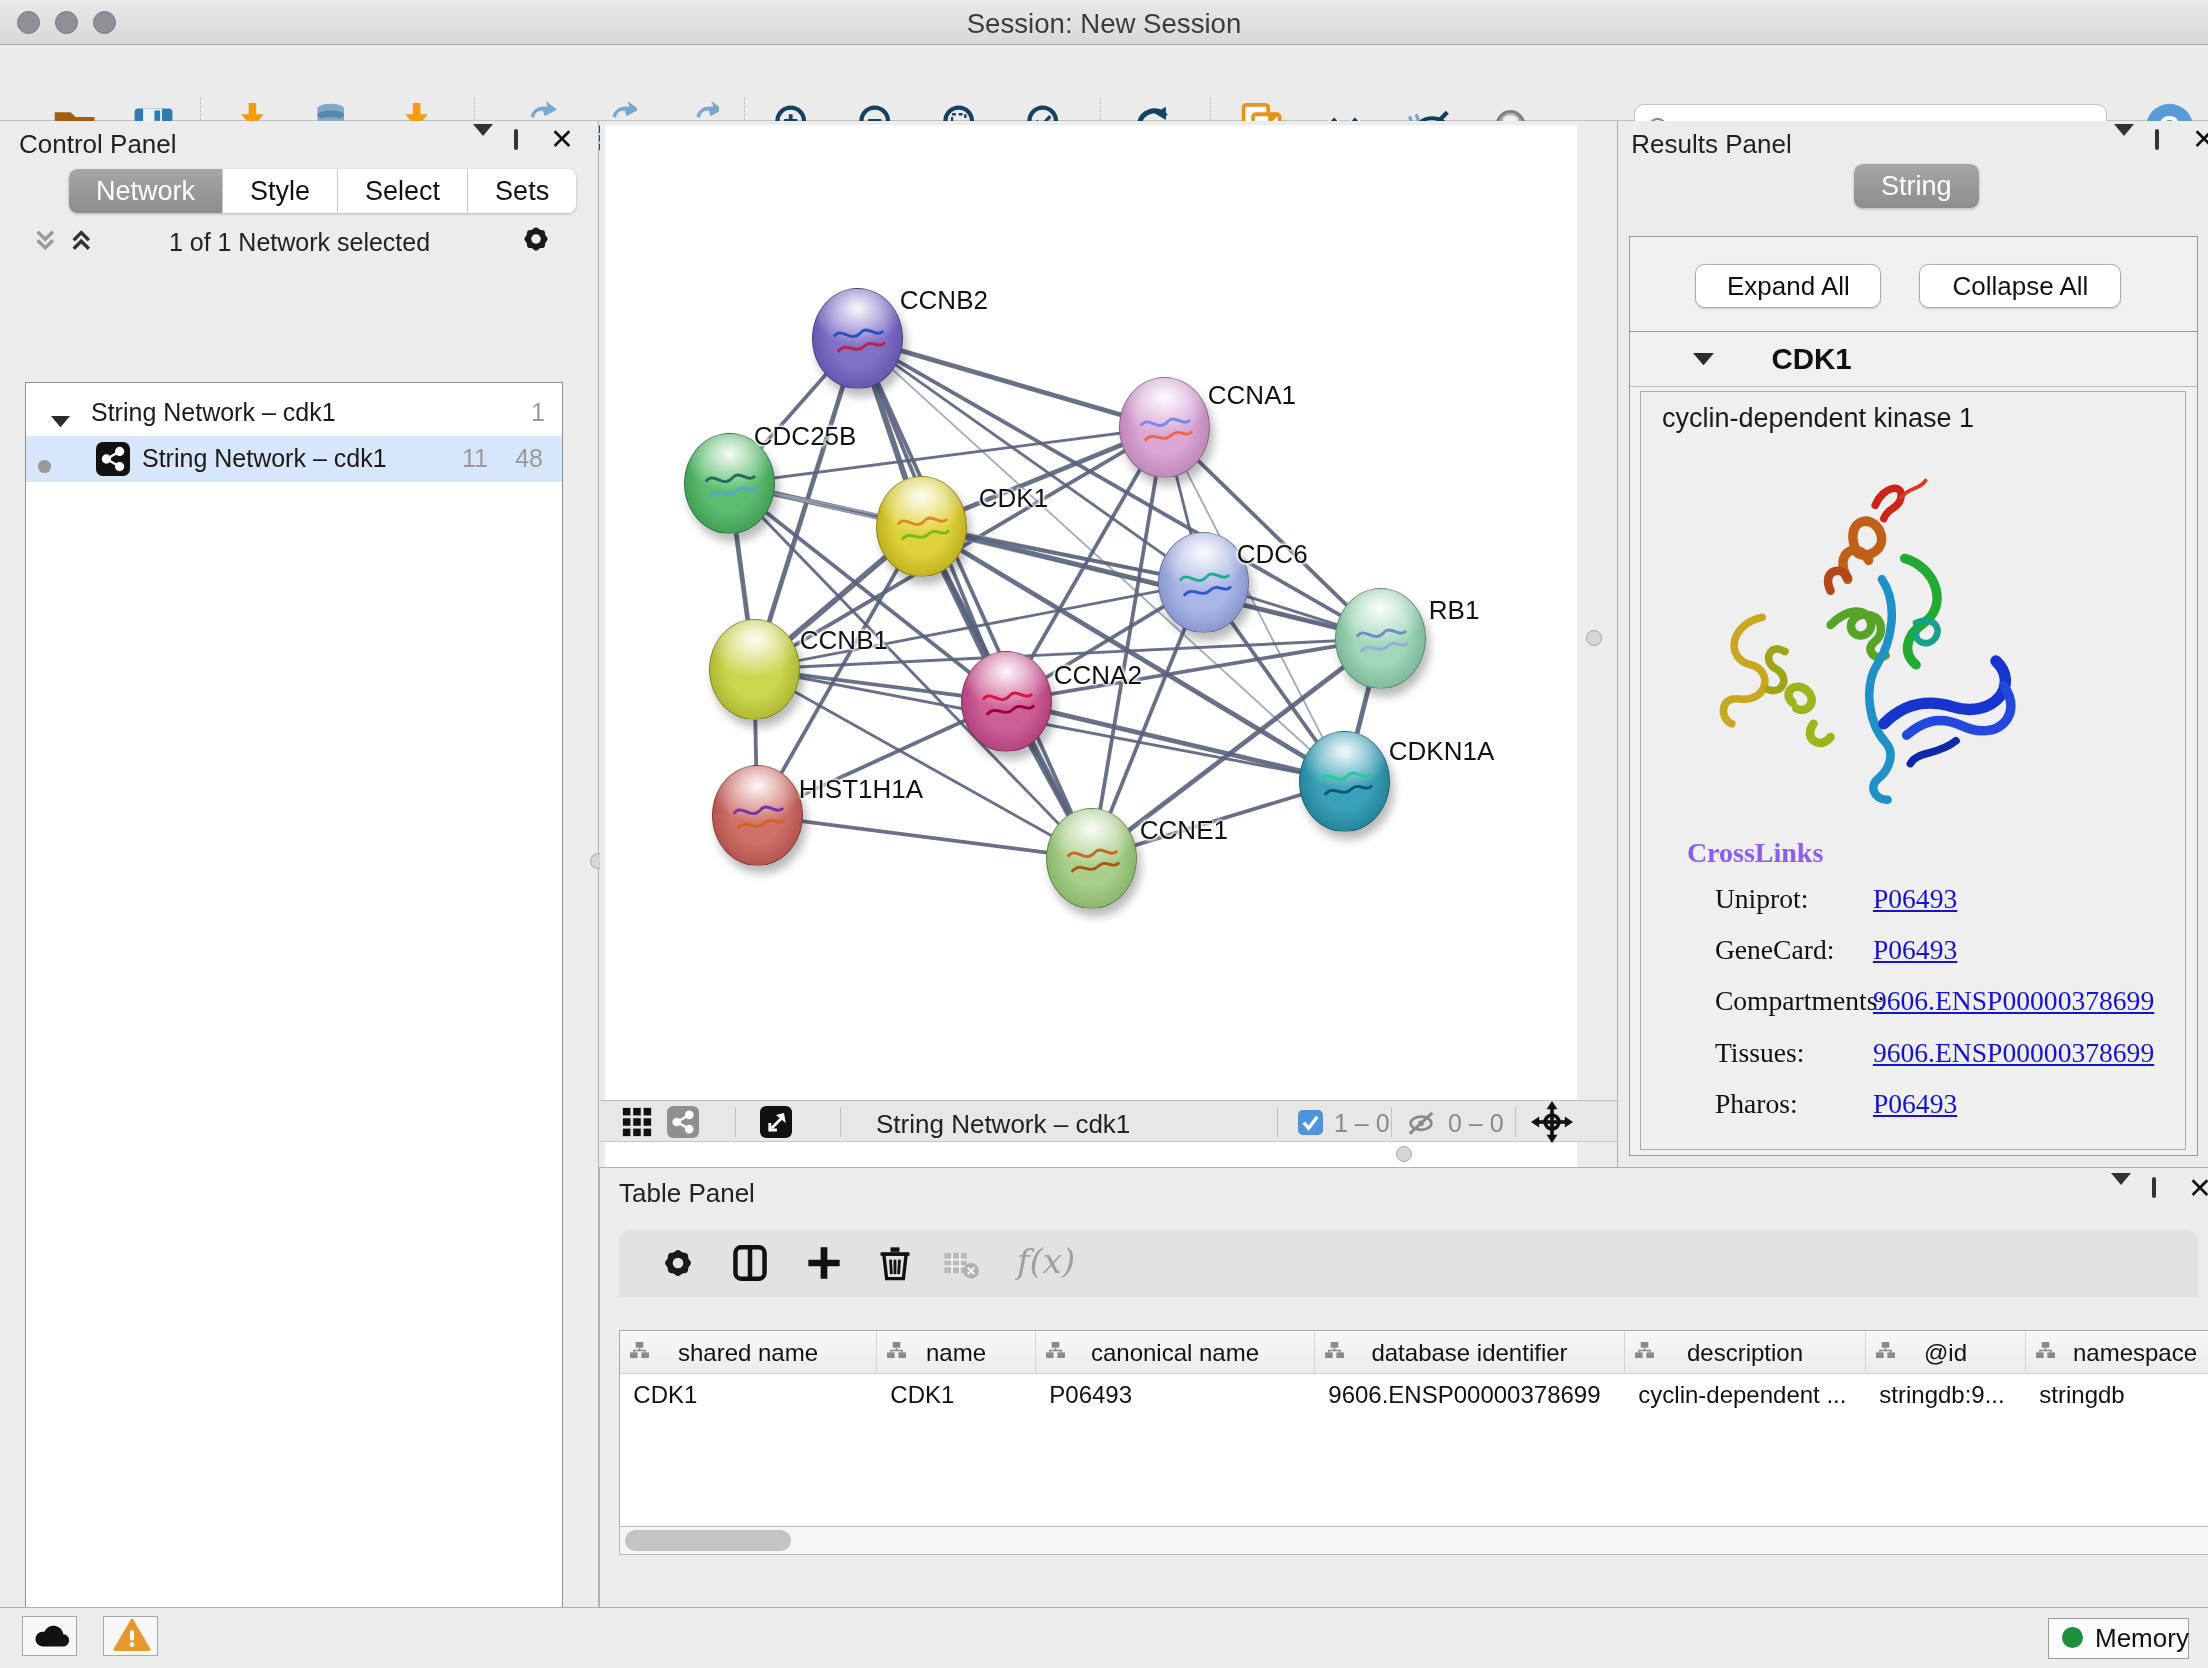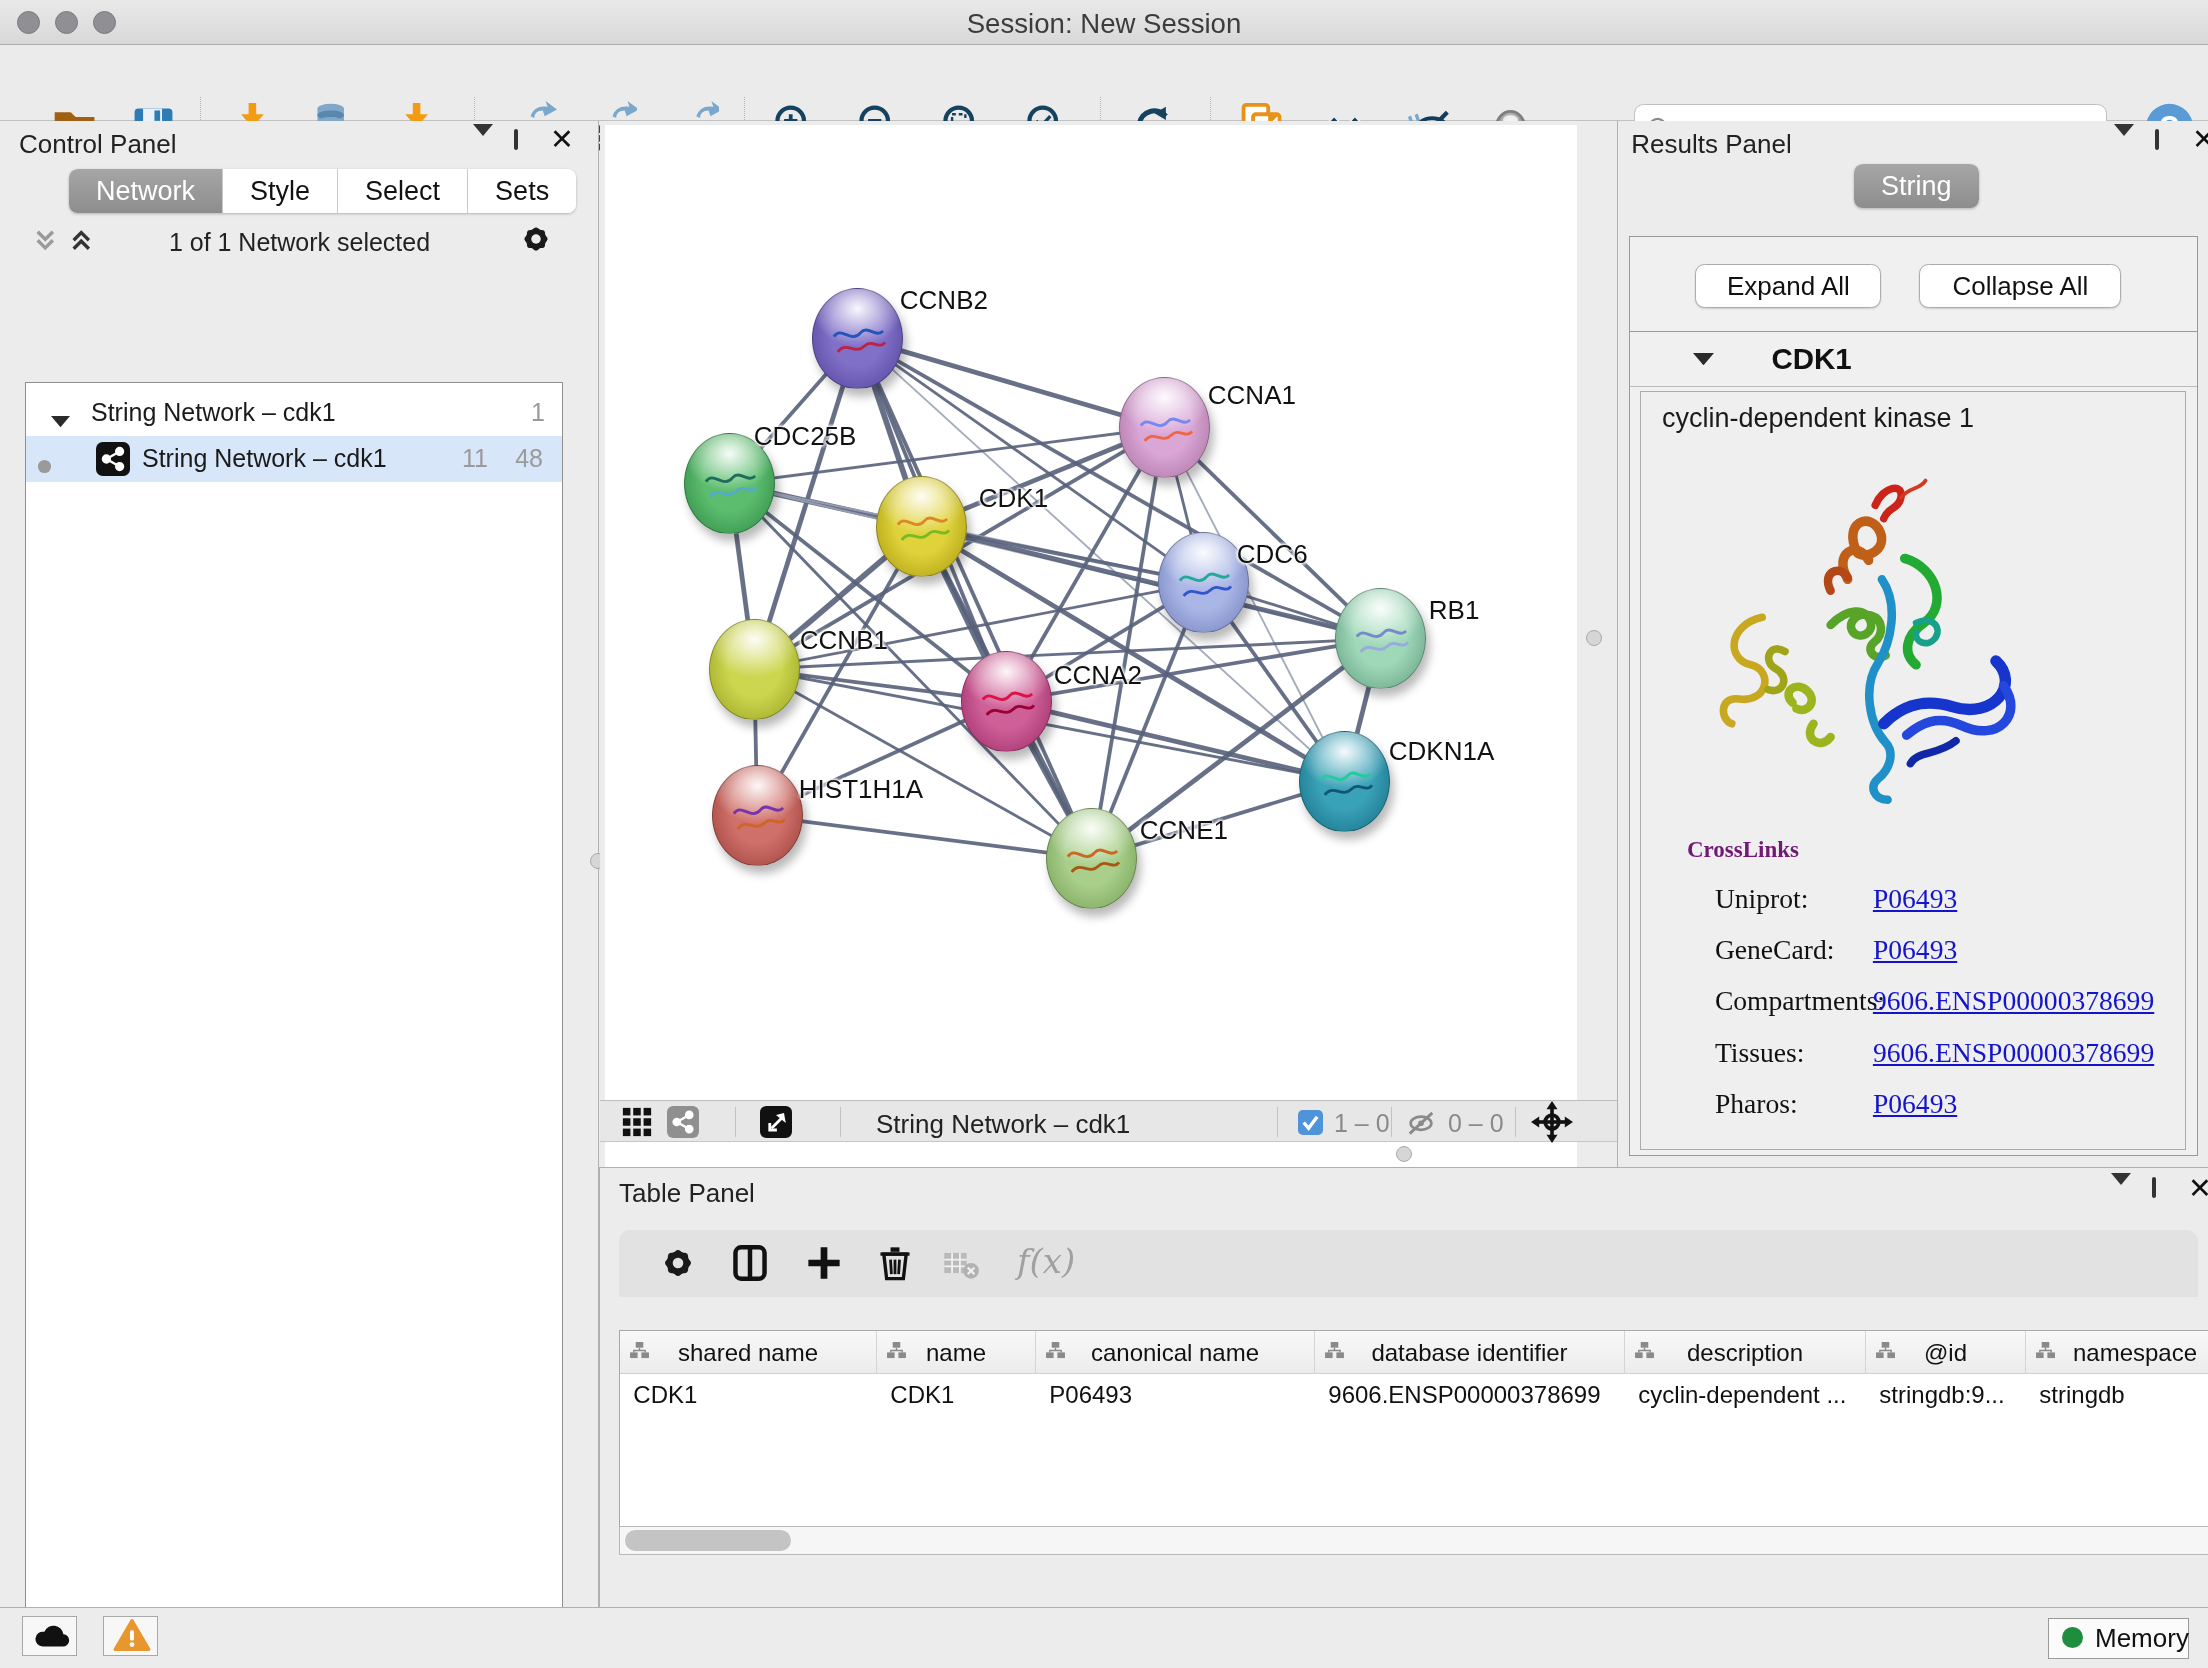--- a/index.html
+++ b/index.html
@@ -98,22 +98,22 @@
   border:1px solid #ababab; border-radius:9.5px; font-size:26px; color:#111;
   text-align:center; line-height:42px; box-shadow:0 1px 1.9px rgba(0,0,0,.15); }
 #rp-boxB { position:absolute; left:11.4px; top:210px; width:569px; height:825px;
   background:#f0f0f0; border:1.9px solid #9a9a9a; }
 #rp-section-head { position:absolute; left:0; top:0; width:100%; height:55px;
   border-bottom:1px solid #bbb; }
 #rp-gene { position:absolute; left:141px; top:9.5px; font-size:29.5px; font-weight:bold; color:#111; }
 #rp-content { position:absolute; left:9.5px; top:59px; width:546px; height:759px;
   background:#efefef; border:1px solid #ababab; }
 #rp-desc { position:absolute; left:21px; top:11.4px; font-size:27px; color:#1a1a1a; }
-#xl-head { position:absolute; left:46px; top:445px; font-size:23px; font-weight:bold;
-  font-family:"Liberation Serif", serif; color:#701a75; }
+#xl-head { position:absolute; left:46px; top:445px; font-size:28px; font-weight:bold;
+  font-family:"Liberation Serif", serif; color:#8b5cf6; }
 .xl-row { position:absolute; left:0; width:100%; height:38px;
   font-family:"Liberation Serif", serif; font-size:27.6px; }
 .xl-label { position:absolute; left:74px; color:#111; }
 .xl-value { position:absolute; left:232px; color:#1414cc; text-decoration:underline; white-space:nowrap; }
 
 
 #table-panel { position:absolute; left:599px; top:1167px; width:1609px; height:440px;
   background:#ececec; border-top:1px solid #b0b0b0; border-left:1px solid #b0b0b0; }
 #tp-toolbar { position:absolute; left:19px; top:62px; width:1579px; height:67px;
   background:#e2e2e2; border-radius:11.4px 11.4px 0 0; }

